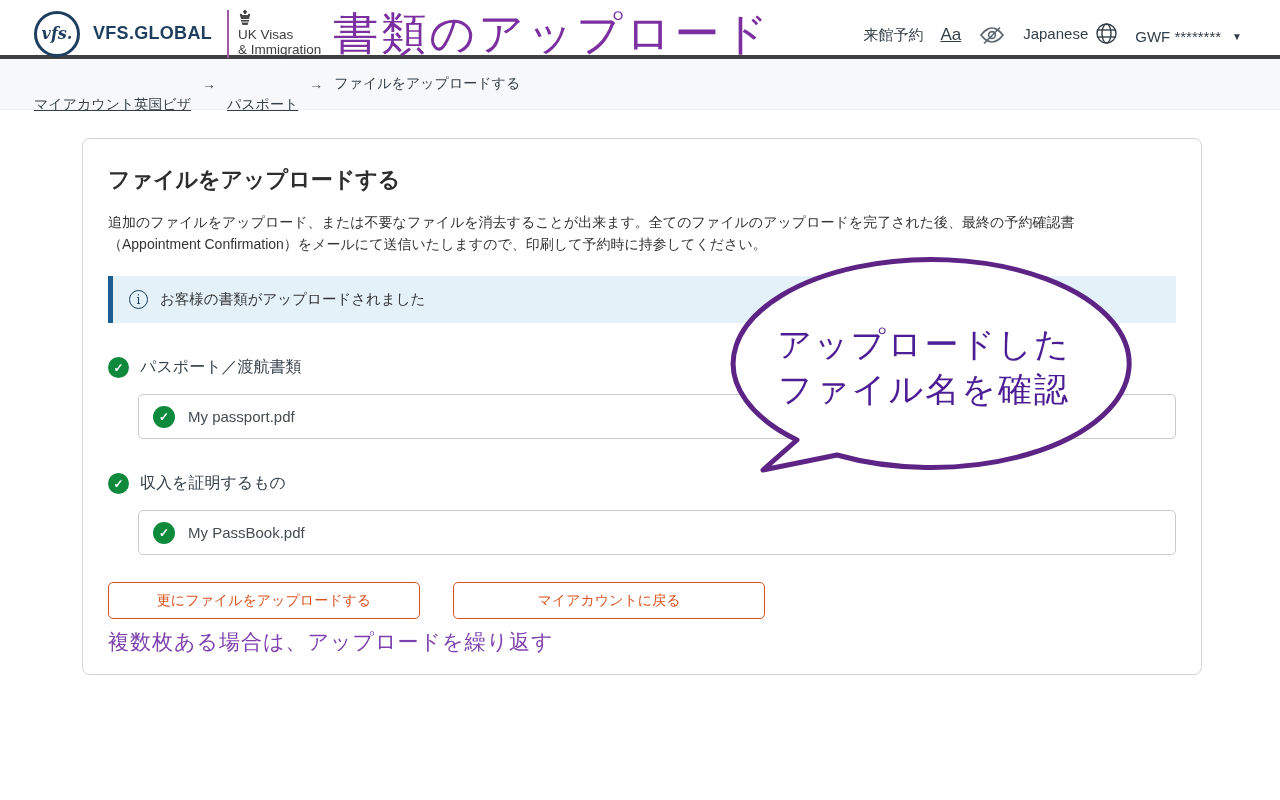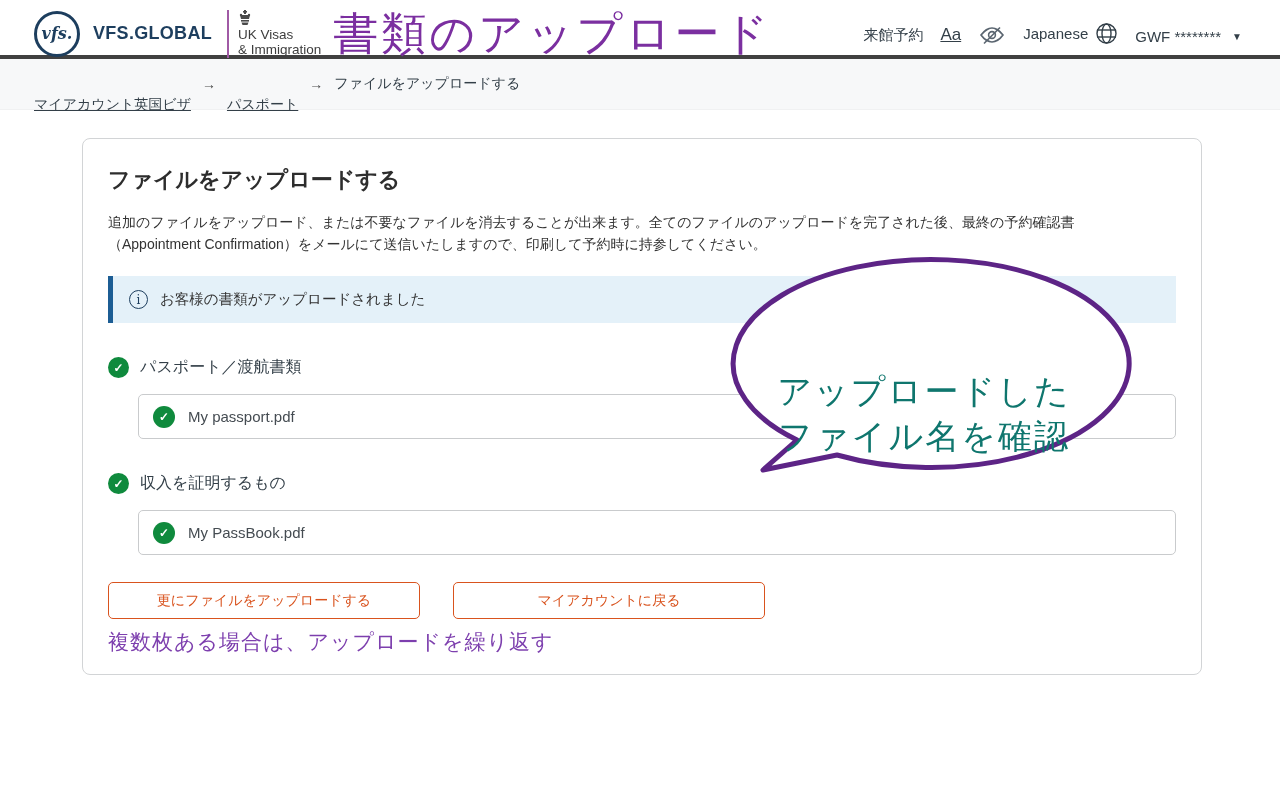--- a/index.html
+++ b/index.html
@@ -167,23 +167,22 @@
     z-index:10;
   }
   .bubble-wrap svg { position:absolute; left:0; top:0; }
   .bubble-text {
     position:absolute;
     left:0; top:72px;
     width:408px;
     text-align:center;
     font-size:34px;
     line-height:1.32;
-    color:#0f766e;
+    color:#4c1d95;
     letter-spacing:2px;
-    margin-top:47px;
   }
 </style>
 </head>
 <body>
 
 <div class="header">
   <div class="vfs-circle">
     <span>vfs.</span>
   </div>
   <div class="brand-text">VFS.GLOBAL</div>

